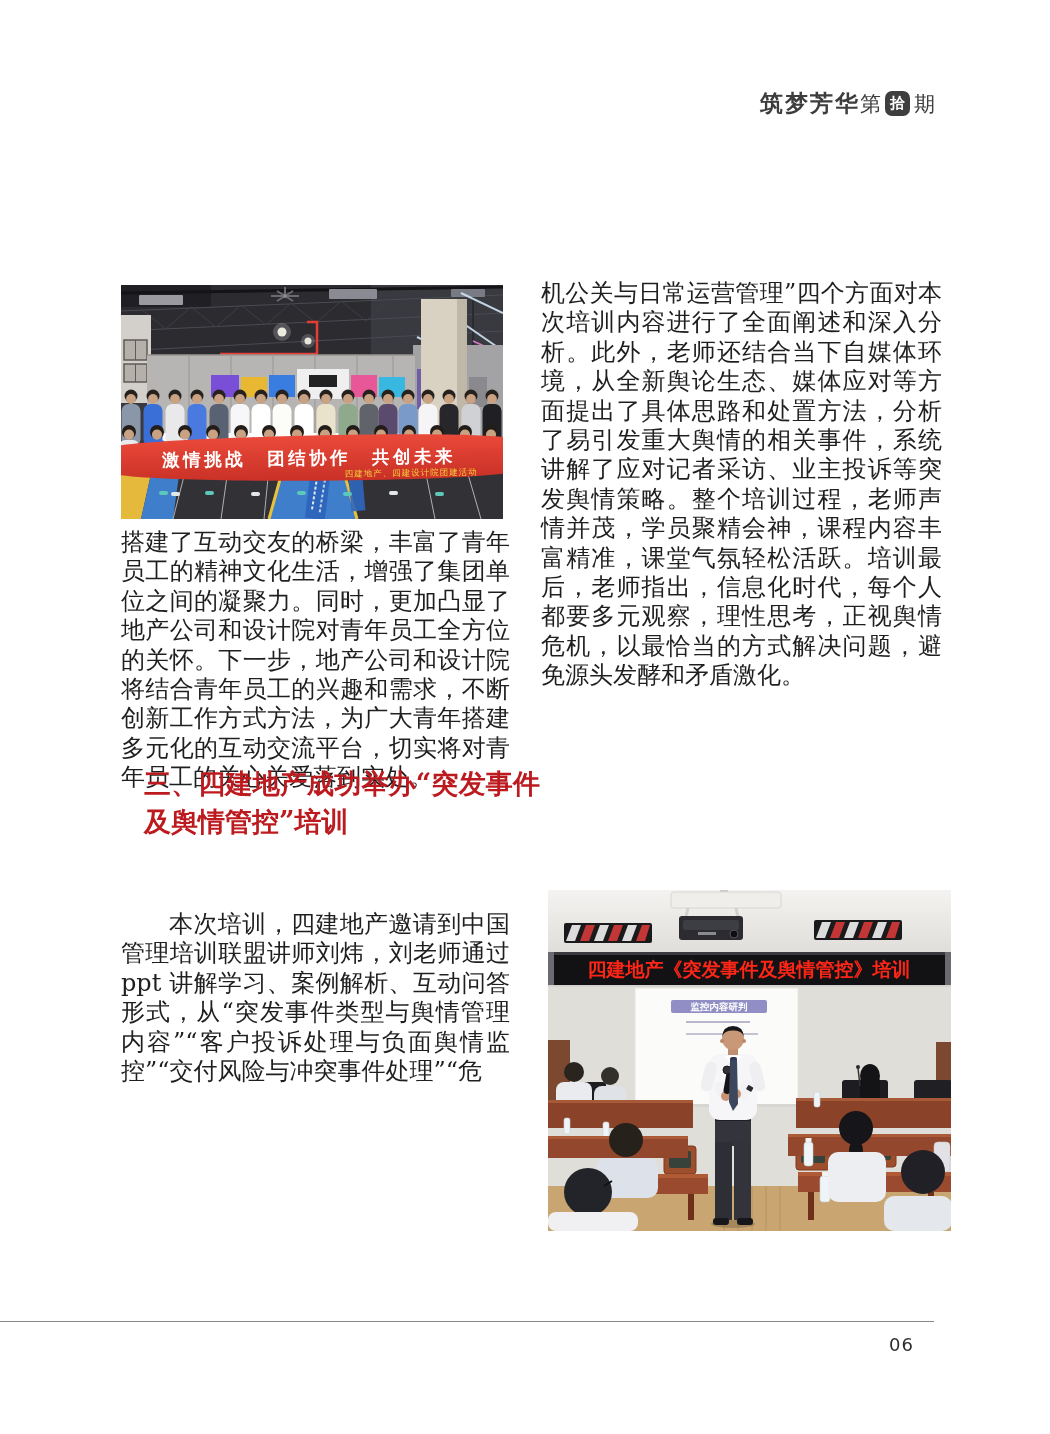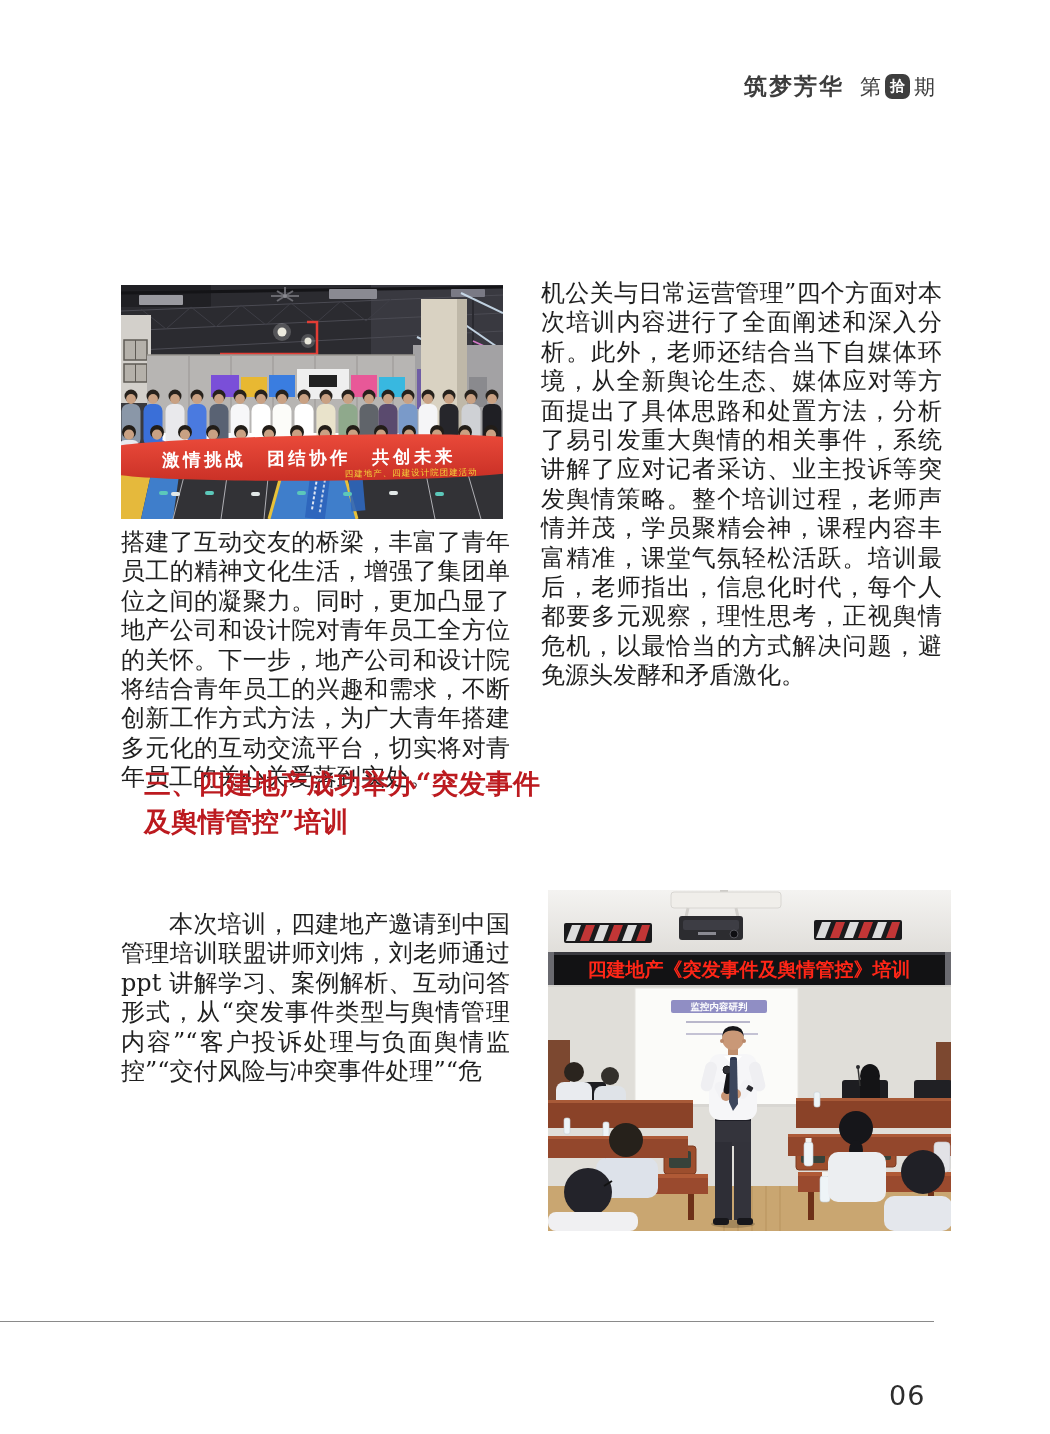--- a/index.html
+++ b/index.html
@@ -1,19 +1,19 @@
 <!DOCTYPE html>
 <html><head>
 <meta charset="utf-8">
 <style>
   html,body{margin:0;padding:0;background:#ffffff;}
   .page{position:relative;width:1050px;height:1434px;background:#ffffff;overflow:hidden;
         font-family:"DejaVu Serif","Liberation Serif",serif;color:#242424;}
   
-  .header{position:absolute;top:71px;right:115px;display:flex;align-items:center;gap:16px;
+  .header{position:absolute;top:88px;right:115px;display:flex;align-items:center;
           font-family:"DejaVu Sans","Liberation Sans",sans-serif;color:#3d3d3d;}
   .brand{font-weight:bold;font-size:23px;letter-spacing:2px;}
   .issue{display:flex;align-items:center;gap:4px;font-size:21px;}
   .badge{display:inline-flex;width:25px;height:25px;background:#3e3e3e;color:#fff;border-radius:7px;
          align-items:center;justify-content:center;font-size:15px;font-weight:bold;}
   
   .bodytext{position:absolute;width:389px;font-size:24px;line-height:29.4px;text-align:justify;
             text-justify:inter-ideograph;color:#1f1f1f;}
   .bodytext p{margin:0;}
   .bodytext p.indent{text-indent:2em;}
@@ -24,21 +24,21 @@
            font-weight:600;color:#bc1a1f;text-align:justify;margin-left:23px;}
   
   .photo{position:absolute;overflow:hidden;}
   #photo1{left:121px;top:285px;width:382px;height:234px;}
   #photo2{left:548px;top:890px;width:403px;height:407px;}
   .photo svg{display:block;}
   .svgtext{font-family:"DejaVu Sans","Liberation Sans",sans-serif;}
   
   .footer-line{position:absolute;left:0;top:1321px;width:934px;border-top:1.5px solid #8a8a8a;}
   .page-number{position:absolute;left:889px;top:1334px;font-family:"DejaVu Sans","Liberation Sans",sans-serif;
-               font-size:27px;color:#2d2d2d;letter-spacing:1px;margin-top:46px;}
+               font-size:18px;color:#2d2d2d;letter-spacing:1px;}
 </style>
 </head>
 <body>
 
 <div class="page">
 
   <div class="header">
     <span class="brand">筑梦芳华</span>
     <span class="issue">
       <span>第</span>

